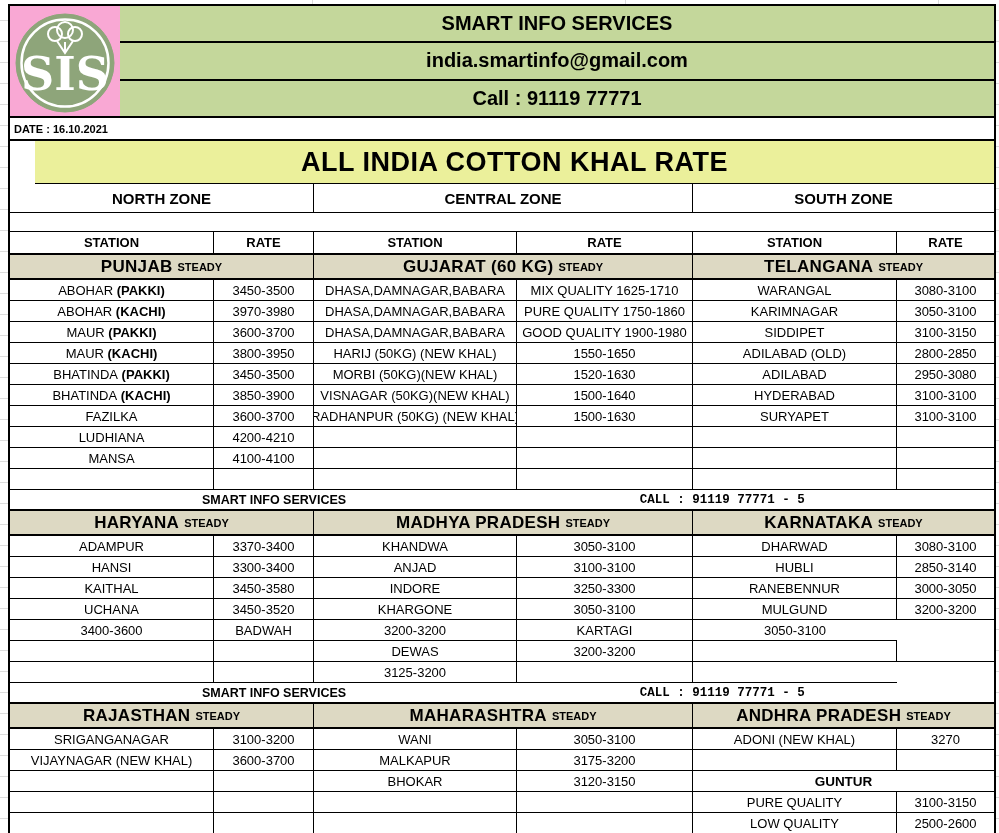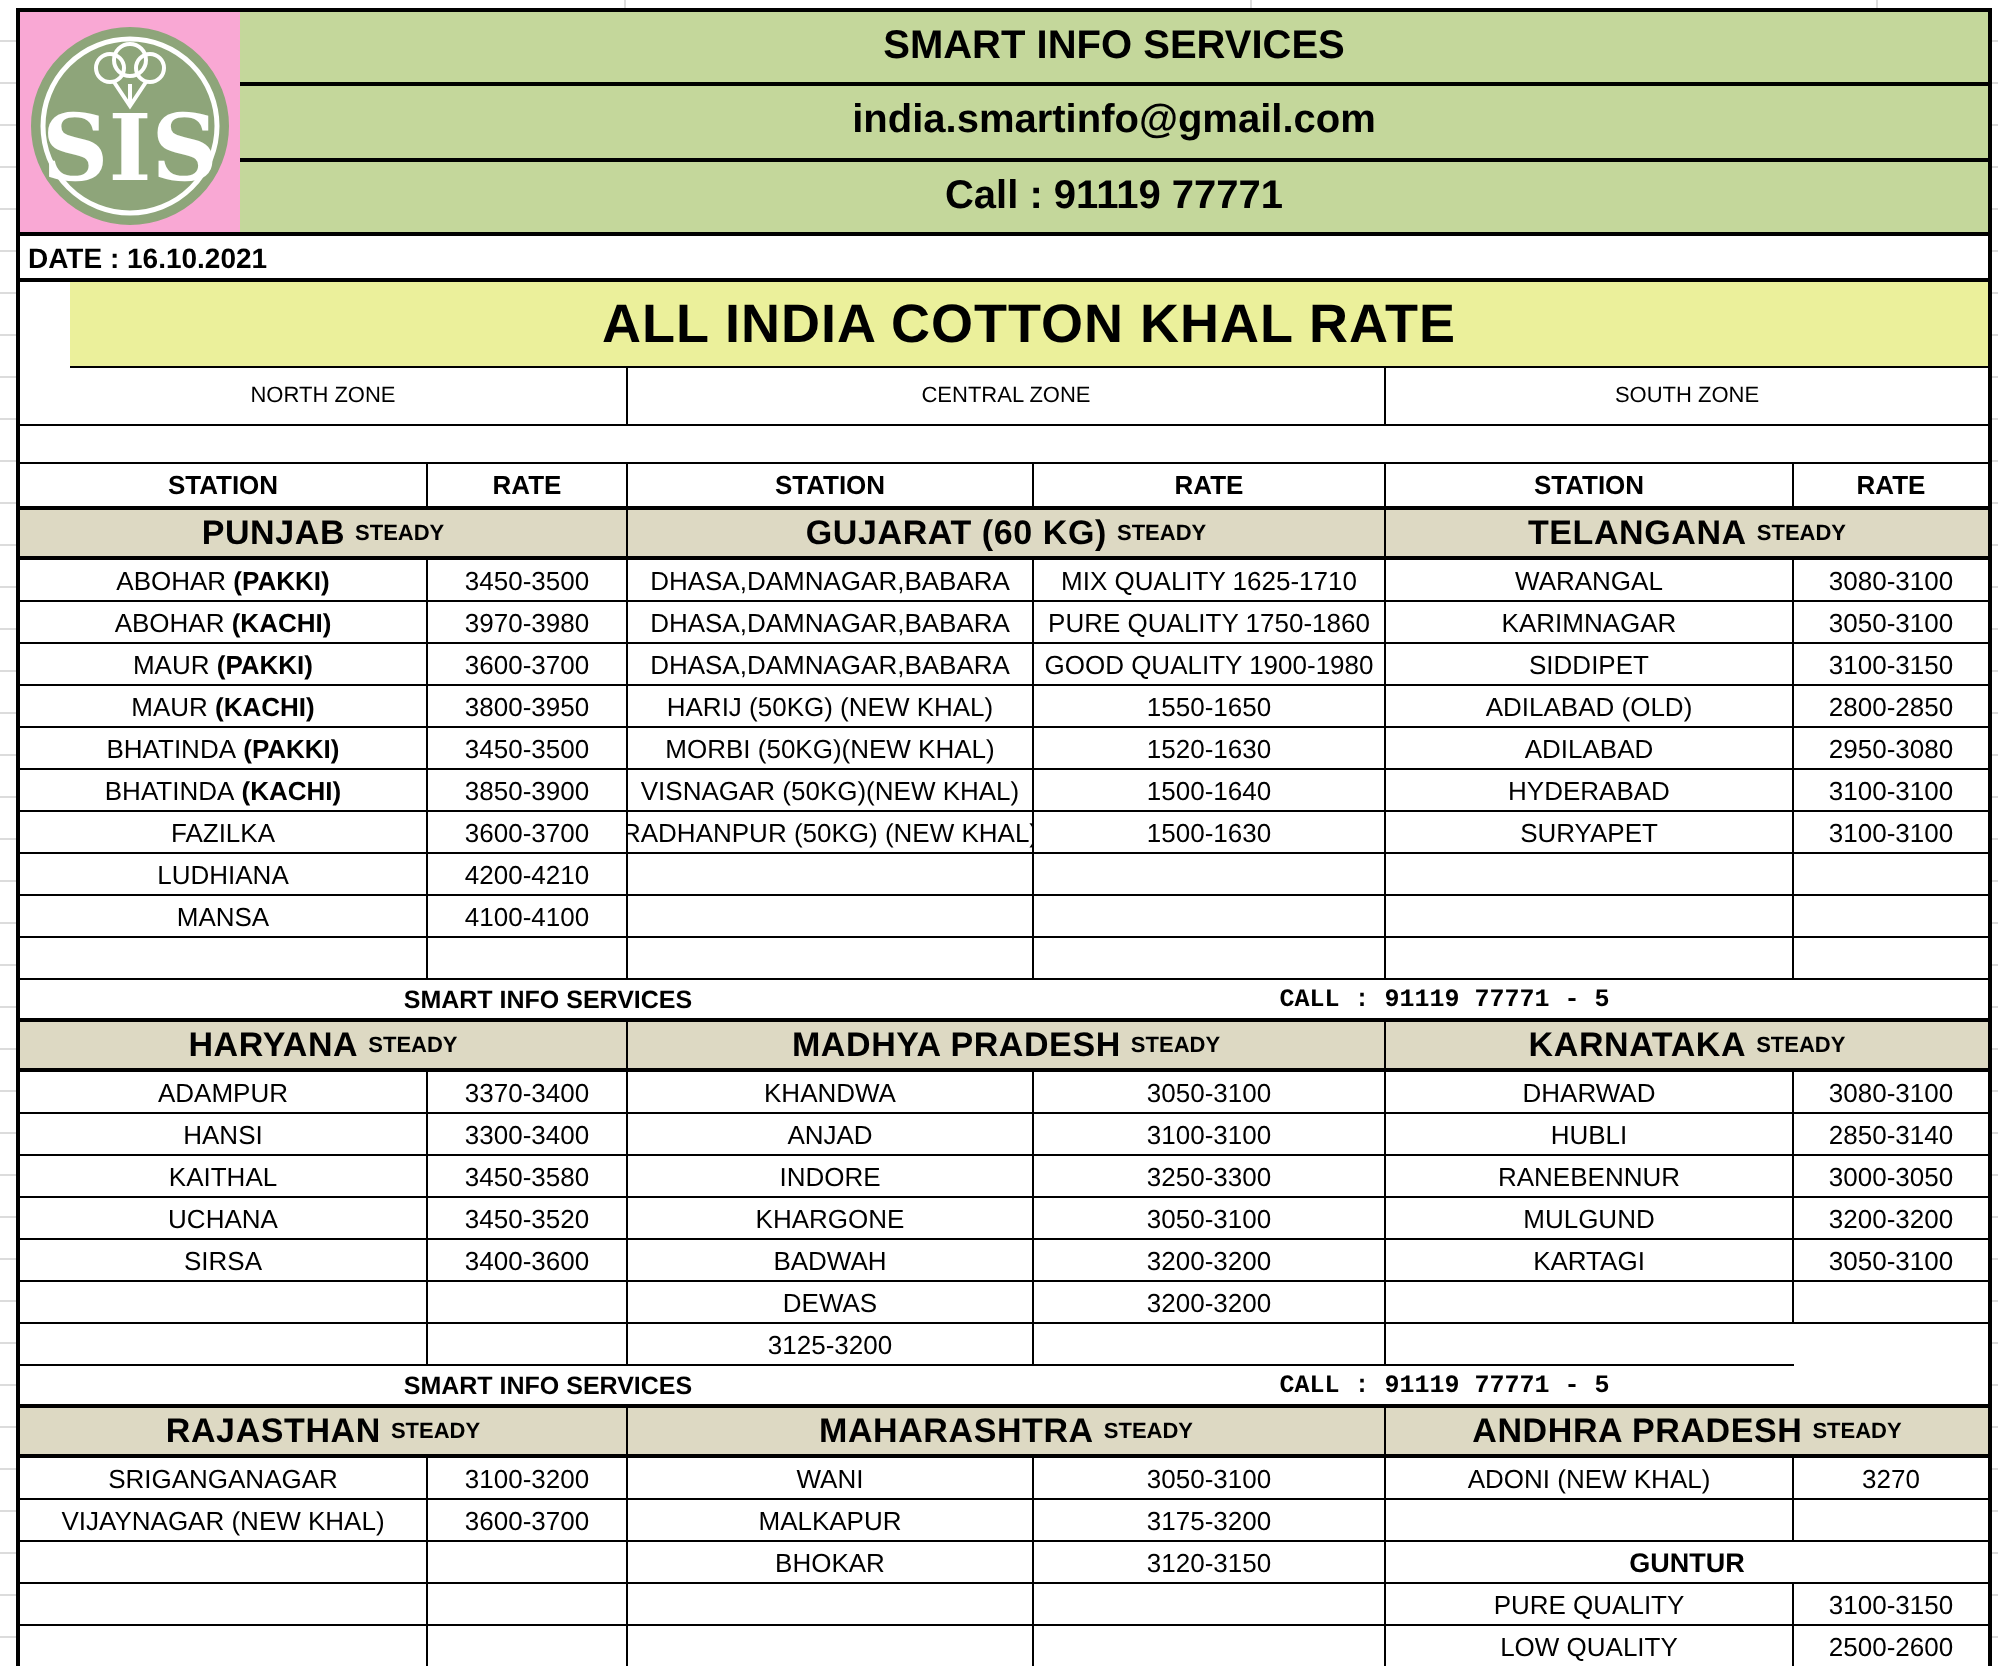--- a/index.html
+++ b/index.html
@@ -20,31 +20,31 @@
   }
   
   .hdr-band{display:flex;height:110px;border-bottom:2px solid var(--bd);}
   .logo-box{width:110px;height:110px;background:#f9a8d4;flex:0 0 110px;display:flex;align-items:center;justify-content:center;}
   .hdr-lines{flex:1;display:flex;flex-direction:column;}
   .hdr-line{flex:1;background:var(--green);display:flex;align-items:center;justify-content:center;
     font-weight:bold;font-size:20px;border-bottom:2px solid var(--bd);}
   .hdr-line:last-child{border-bottom:none;}
   
   .date-row{height:21px;display:flex;align-items:center;padding-left:4px;
-    font-weight:bold;font-size:14px;border-bottom:2px solid var(--bd);}
+    font-weight:bold;font-size:11px;border-bottom:2px solid var(--bd);}
   .title-row{height:42px;background:var(--yellow);display:flex;align-items:center;justify-content:center;
     font-weight:bold;font-size:27px;letter-spacing:.5px;border-bottom:1.5px solid var(--bd);margin-left:25px;}
   
   .row{display:grid;grid-template-columns:204px 100px 203px 176px 204px 97px;}
   .c{border-right:1.5px solid var(--bd);border-bottom:1.5px solid var(--bd);
     display:flex;align-items:center;justify-content:center;
     font-size:13px;height:20px;white-space:nowrap;overflow:hidden;background:#fff;}
   .row .c:last-child{border-right:none;}
   .span2{grid-column:span 2;}
-  .zone-row .c{height:28px;font-weight:normal;font-size:11px;}
+  .zone-row .c{height:28px;font-weight:bold;font-size:15px;}
   .gap-row{height:18px;border-bottom:1.5px solid var(--bd);background:#fff;}
   .colhdr-row .c{height:21px;font-weight:bold;font-size:13px;}
   .state-row .c{height:23px;background:var(--tan);border-bottom:2px solid var(--bd);border-top:.5px solid var(--bd);}
   .state-name{font-weight:bold;font-size:17px;letter-spacing:.3px;}
   .state-trend{font-weight:bold;font-size:11px;margin-left:5px;align-self:center;}
   .sub-hdr{font-weight:bold;font-size:13.5px;}
   .divider-row{position:relative;height:19px;border-bottom:1.5px solid var(--bd);background:#fff;}
   .divider-row span{position:absolute;top:50%;transform:translateY(-50%);
     font-weight:bold;font-size:12.5px;white-space:nowrap;}
   .div-left{left:19.5%;}
@@ -241,21 +241,20 @@
       </div>
       <div class="row">
         <div class="c">UCHANA</div>
         <div class="c">3450-3520</div>
         <div class="c">KHARGONE</div>
         <div class="c">3050-3100</div>
         <div class="c">MULGUND</div>
         <div class="c">3200-3200</div>
       </div>
       <div class="row">
-        <div class="c">SIRSA</div>
         <div class="c">3400-3600</div>
         <div class="c">BADWAH</div>
         <div class="c">3200-3200</div>
         <div class="c">KARTAGI</div>
         <div class="c">3050-3100</div>
       </div>
       <div class="row">
         <div class="c"></div>
         <div class="c"></div>
         <div class="c">DEWAS</div>

